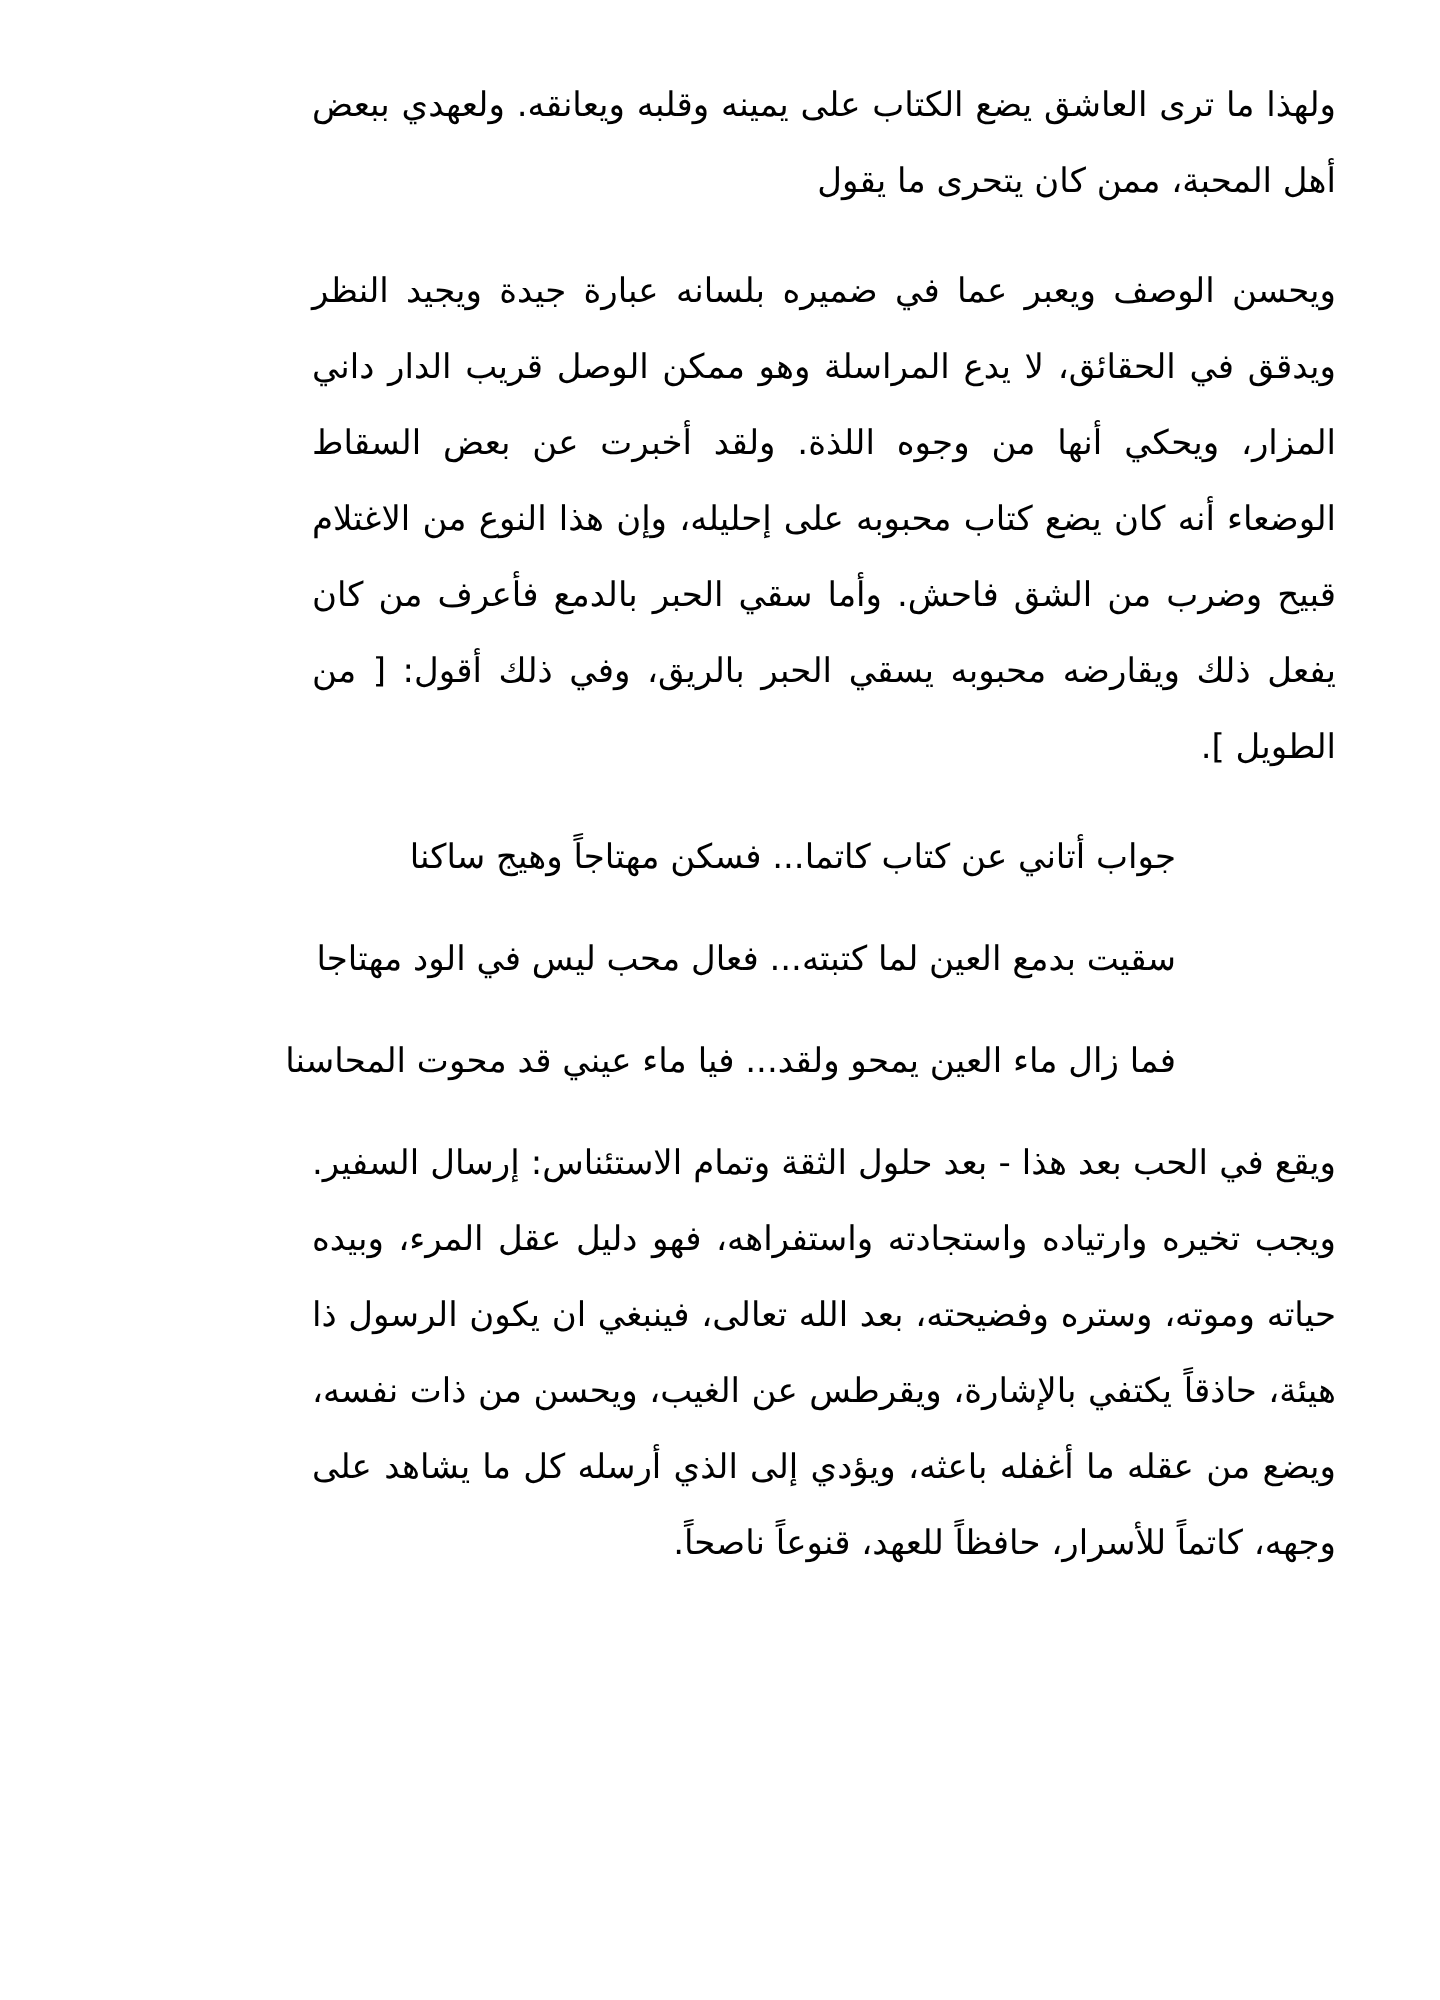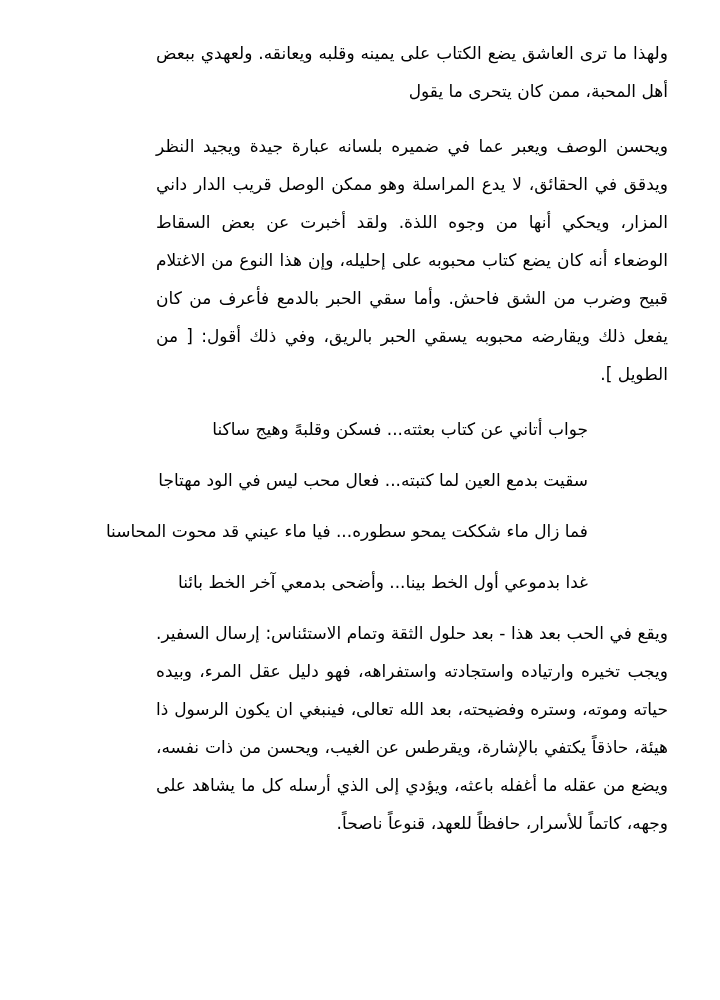--- a/index.html
+++ b/index.html
@@ -39,18 +39,17 @@
     font-weight: normal;
     text-align: right;
   }
 </style>
 </head>
 <body>
 
 <div class="page">
   <p class="para">ولهذا ما ترى العاشق يضع الكتاب على يمينه وقلبه ويعانقه. ولعهدي ببعض أهل المحبة، ممن كان يتحرى ما يقول</p>
   <p class="para">ويحسن الوصف ويعبر عما في ضميره بلسانه عبارة جيدة ويجيد النظر ويدقق في الحقائق، لا يدع المراسلة وهو ممكن الوصل قريب الدار داني المزار، ويحكي أنها من وجوه اللذة. ولقد أخبرت عن بعض السقاط الوضعاء أنه كان يضع كتاب محبوبه على إحليله، وإن هذا النوع من الاغتلام قبيح وضرب من الشق فاحش. وأما سقي الحبر بالدمع فأعرف من كان يفعل ذلك ويقارضه محبوبه يسقي الحبر بالريق، وفي ذلك أقول: [ من الطويل ].</p>
-  <p class="verse">جواب أتاني عن كتاب بعثته... فسكن وقلبهً وهيج ساكنا</p>
+  <p class="verse">جواب أتاني عن كتاب كاتما... فسكن مهتاجاً وهيج ساكنا</p>
   <p class="verse">سقيت بدمع العين لما كتبته... فعال محب ليس في الود مهتاجا</p>
-  <p class="verse">فما زال ماء شككت يمحو سطوره... فيا ماء عيني قد محوت المحاسنا</p>
-  <p class="verse">غدا بدموعي أول الخط بينا... وأضحى بدمعي آخر الخط بائنا</p>
+  <p class="verse">فما زال ماء العين يمحو ولقد... فيا ماء عيني قد محوت المحاسنا</p>
   <p class="para">ويقع في الحب بعد هذا - بعد حلول الثقة وتمام الاستئناس: إرسال السفير. ويجب تخيره وارتياده واستجادته واستفراهه، فهو دليل عقل المرء، وبيده حياته وموته، وستره وفضيحته، بعد الله تعالى، فينبغي ان يكون الرسول ذا هيئة، حاذقاً يكتفي بالإشارة، ويقرطس عن الغيب، ويحسن من ذات نفسه، ويضع من عقله ما أغفله باعثه، ويؤدي إلى الذي أرسله كل ما يشاهد على وجهه، كاتماً للأسرار، حافظاً للعهد، قنوعاً ناصحاً.</p>
 </div>
 
 </body></html>

